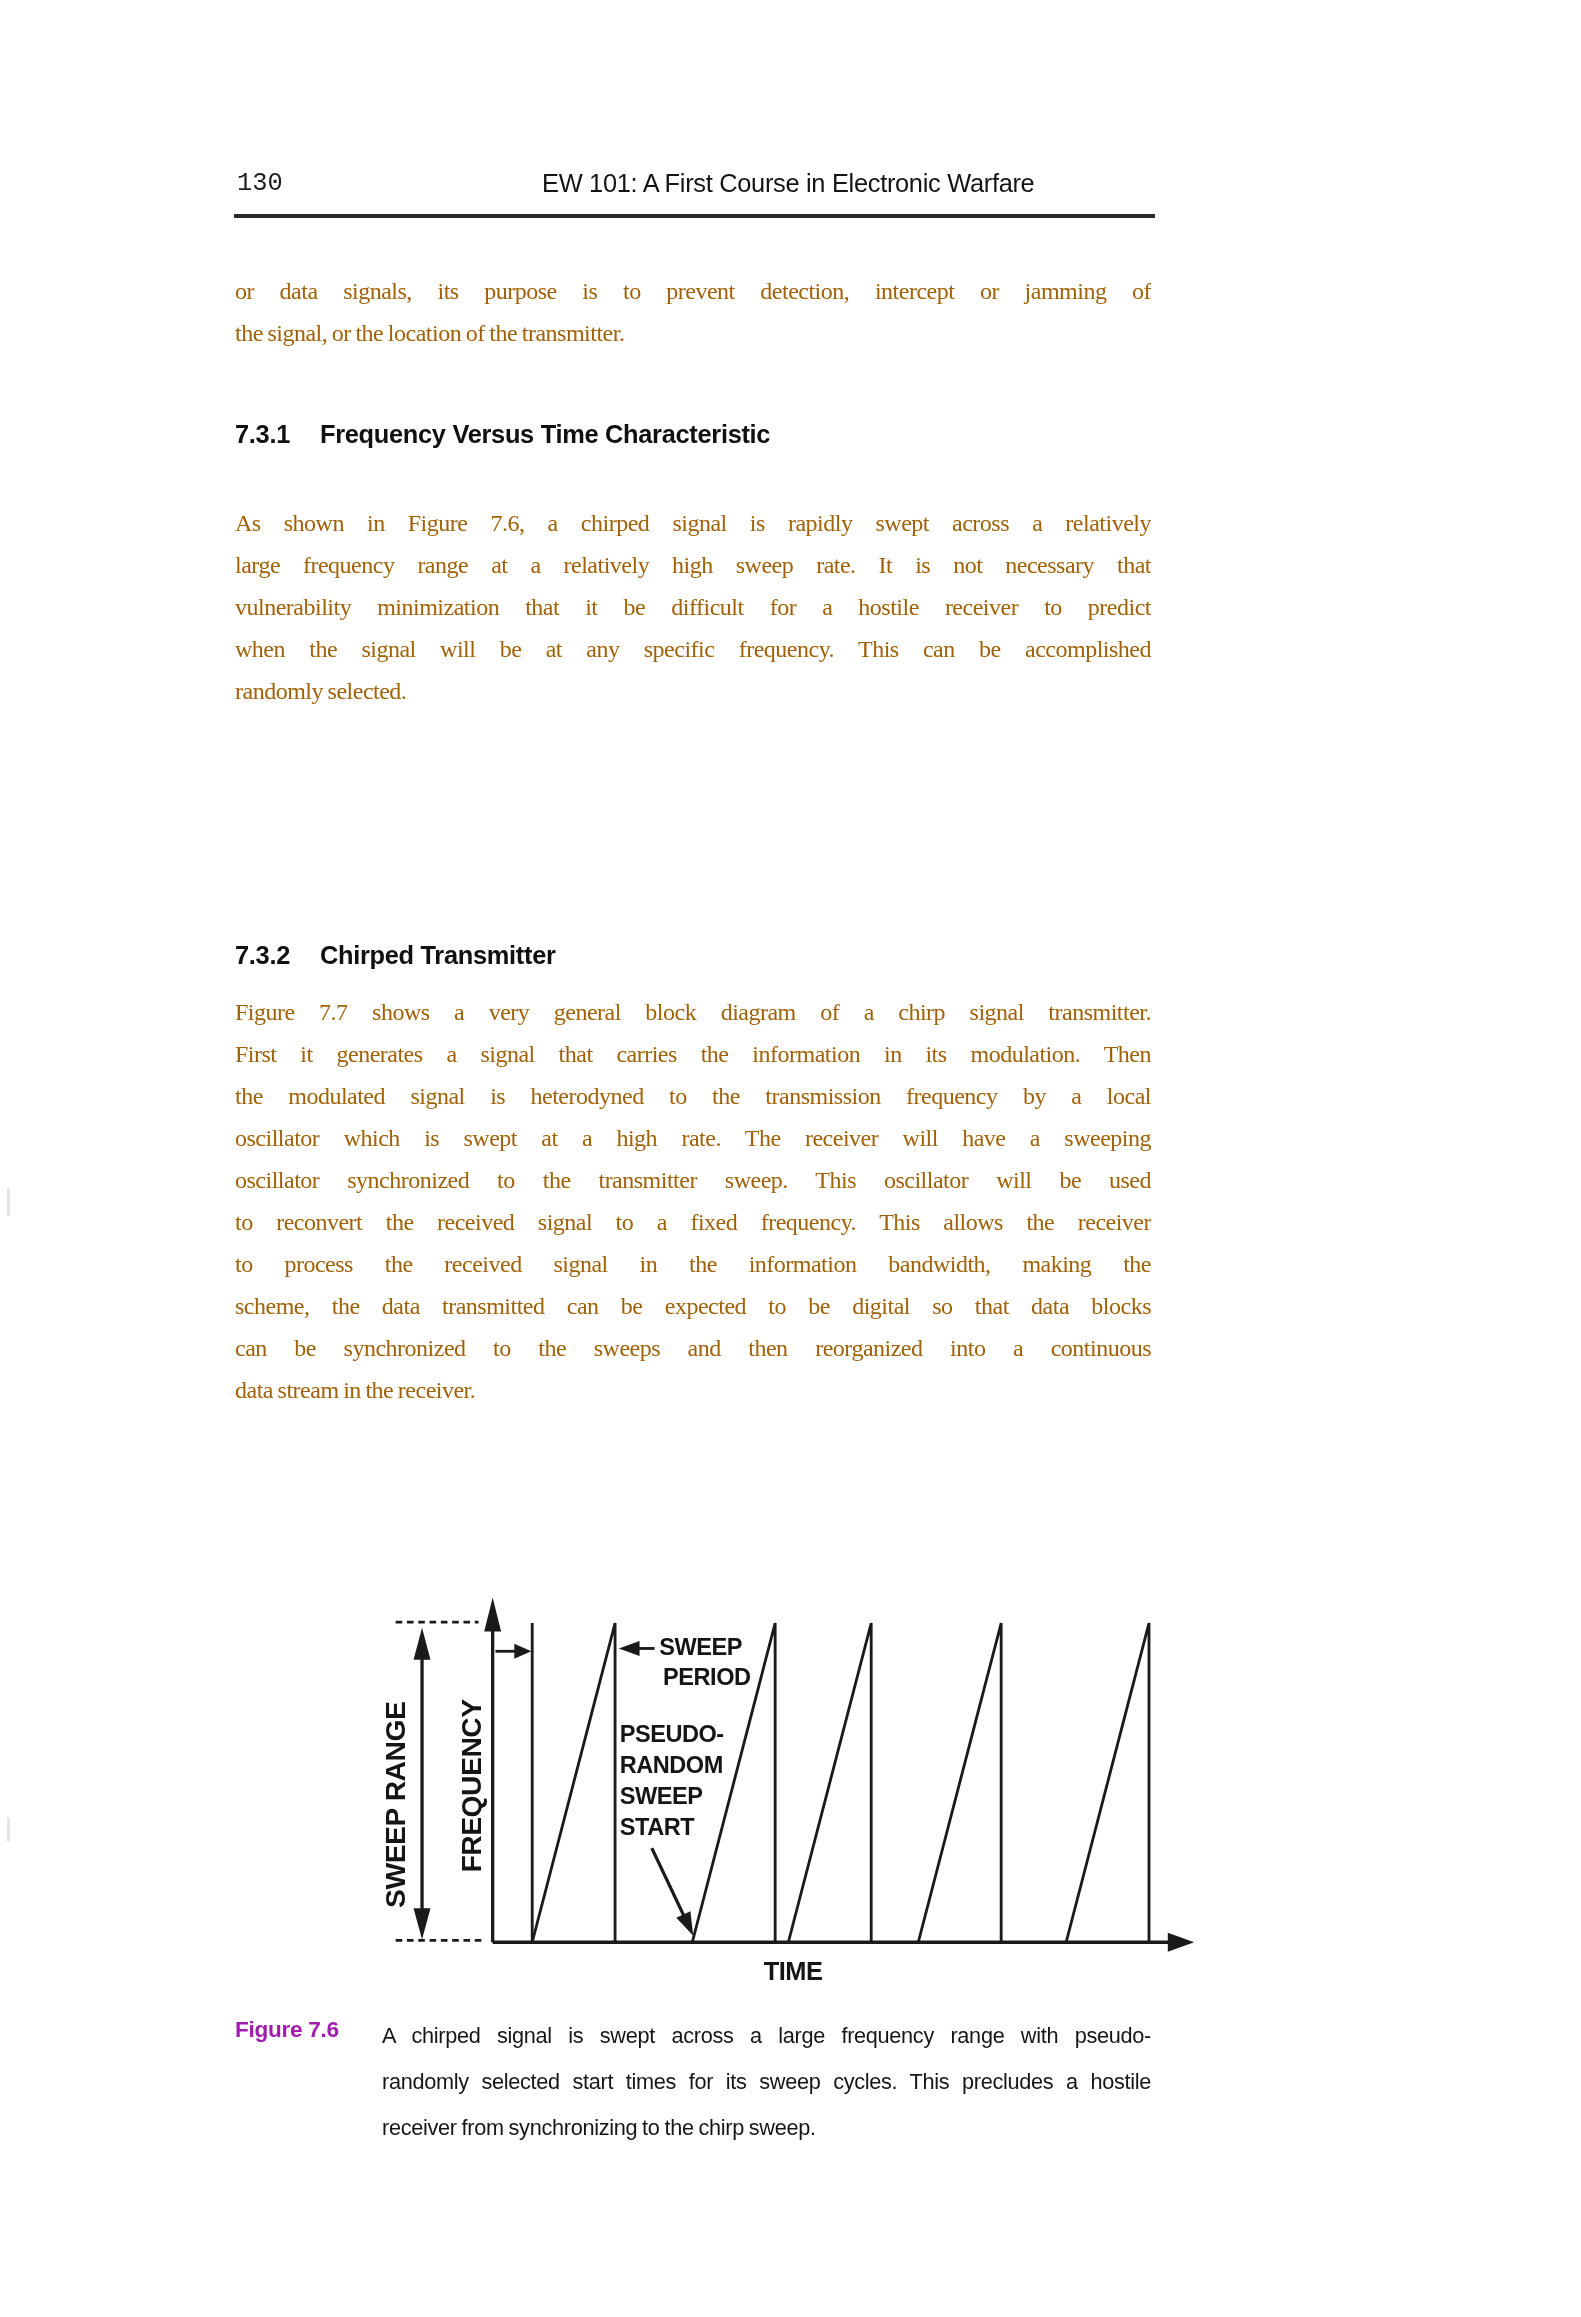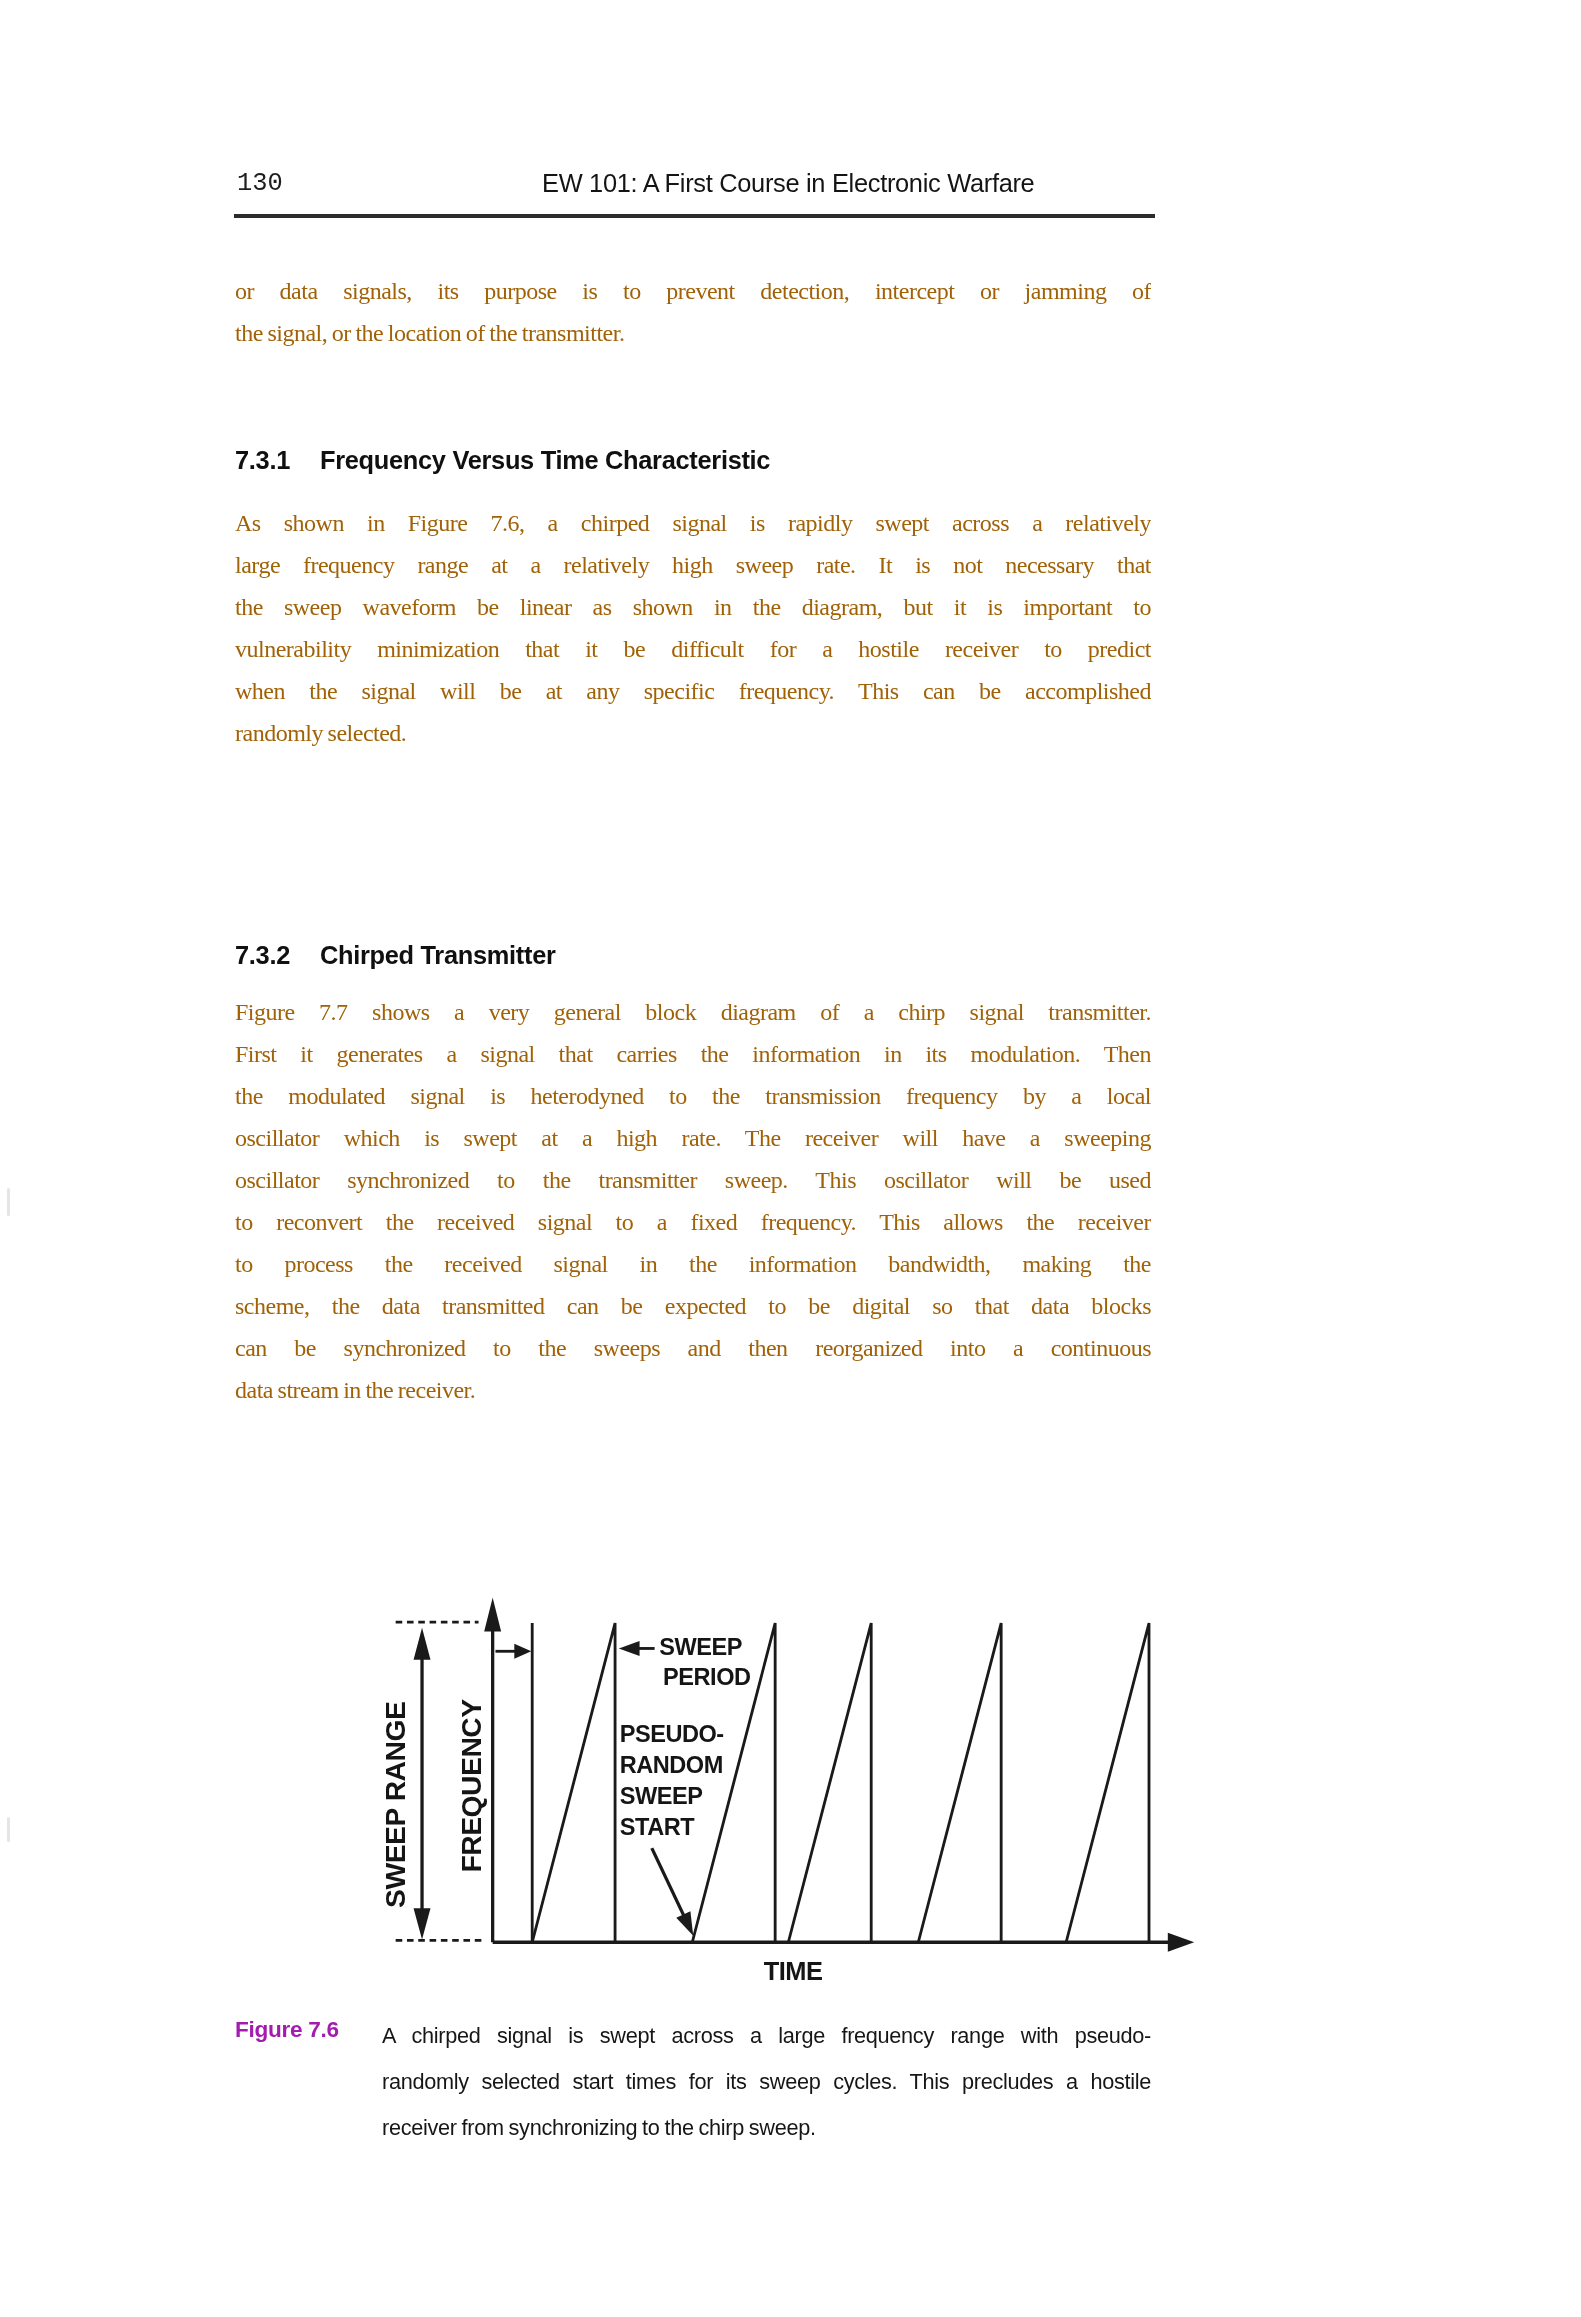--- a/index.html
+++ b/index.html
@@ -15,21 +15,21 @@
   .para{position:absolute;left:235px;width:916px;font-size:24px;letter-spacing:-0.5px;
         word-spacing:-0.9px;color:#a16207;}
   .line{height:42px;line-height:42px;overflow:hidden;white-space:normal;}
   .line.j{text-align:justify;}
   .line.j::after{content:"";display:inline-block;width:100%;height:0;}
   .line.l{text-align:left;}
   #p1{top:270px;} #p2{top:502px;} #p3{top:991px;}
   
   .heading{position:absolute;left:235px;font-family:"Liberation Sans",sans-serif;font-weight:bold;
            font-size:25.4px;letter-spacing:-0.3px;color:#101010;}
-  #h731{top:446px;} #h732{top:941px;}
+  #h731{top:420px;} #h732{top:941px;}
   .heading .num{display:inline-block;margin-right:30px;}
   
   .fig{position:absolute;left:358px;top:1573px;}
   .fig text{font-family:"Liberation Sans",sans-serif;font-weight:bold;fill:#151515;letter-spacing:-0.5px;}
   
   .cap-tag{position:absolute;left:235px;top:2017px;font-family:"Liberation Sans",sans-serif;
            font-weight:bold;font-size:22.6px;letter-spacing:-0.3px;color:#a21caf;}
   .caption{position:absolute;left:382px;top:2013px;width:769px;font-family:"Liberation Sans",sans-serif;
            font-size:21.7px;letter-spacing:-0.3px;word-spacing:-0.9px;color:#161616;}
   .caption .line{height:46px;line-height:46px;}
@@ -49,21 +49,20 @@
     <div class="line j">or data signals, its purpose is to prevent detection, intercept or jamming of</div>
     <div class="line l">the signal, or the location of the transmitter.</div>
   </div>
 
   <div class="heading" id="h731">
     <span class="num">7.3.1</span><span>Frequency Versus Time Characteristic</span>
   </div>
   <div class="para" id="p2">
     <div class="line j">As shown in Figure 7.6, a chirped signal is rapidly swept across a relatively</div>
     <div class="line j">large frequency range at a relatively high sweep rate. It is not necessary that</div>
-    <div class="line j">the sweep waveform be linear as shown in the diagram, but it is important to</div>
     <div class="line j">vulnerability minimization that it be difficult for a hostile receiver to predict</div>
     <div class="line j">when the signal will be at any specific frequency. This can be accomplished</div>
     <div class="line l">randomly selected.</div>
   </div>
 
   <div class="heading" id="h732">
     <span class="num">7.3.2</span><span>Chirped Transmitter</span>
   </div>
   <div class="para" id="p3">
     <div class="line j">Figure 7.7 shows a very general block diagram of a chirp signal transmitter.</div>

